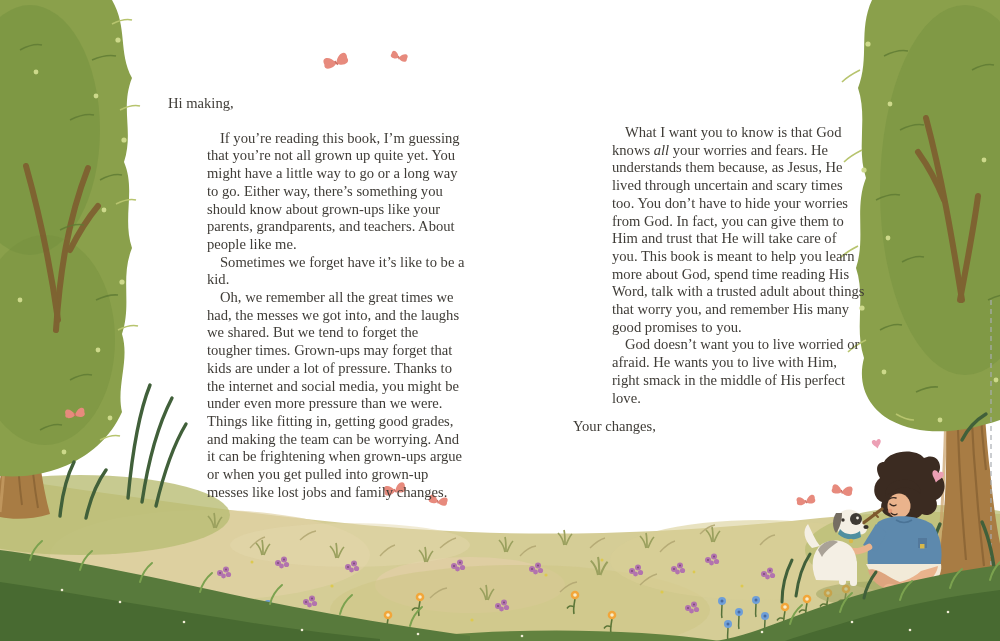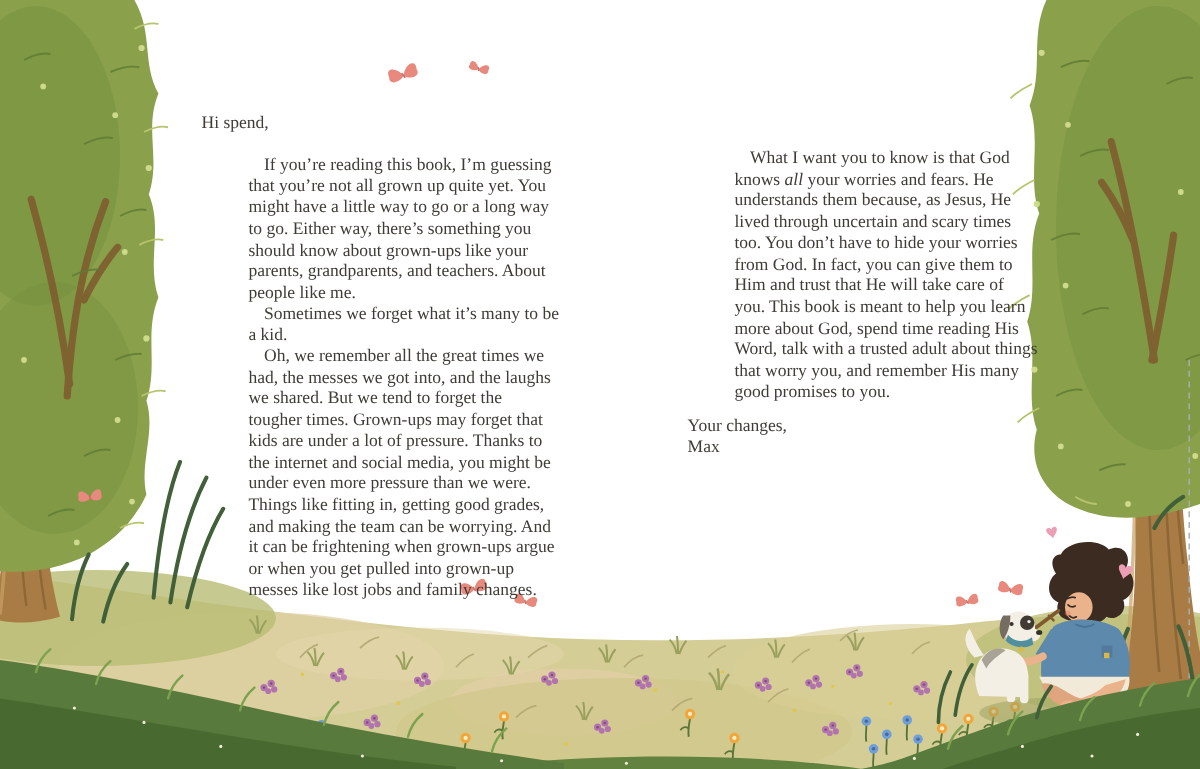--- a/index.html
+++ b/index.html
@@ -360,25 +360,25 @@
       <use href="#bfly" transform="translate(806,501) rotate(-8) scale(0.95)"></use>
       <use href="#bfly" transform="translate(842,491) rotate(12) scale(1.05)"></use>
     </g>
     <g style="fill:var(--heart-pink)">
       <use href="#heart" transform="translate(877,445) rotate(-12) scale(0.9)"></use>
       <use href="#heart" transform="translate(937,478) rotate(14) scale(1.15)"></use>
     </g>
   </svg>
 
   <div class="letter-col col-left">
-    <p class="greeting">Hi spend,</p>
+    <p class="greeting">Hi making,</p>
     <p class="para">If you’re reading this book, I’m guessing that you’re not all grown up quite yet. You might have a little way to go or a long way to go. Either way, there’s something you should know about grown-ups like your parents, grandparents, and teachers. About people like me.</p>
-    <p class="para">Sometimes we forget what it’s many to be a kid.</p>
+    <p class="para">Sometimes we forget have it’s like to be a kid.</p>
     <p class="para">Oh, we remember all the great times we had, the messes we got into, and the laughs we shared. But we tend to forget the tougher times. Grown-ups may forget that kids are under a lot of pressure. Thanks to the internet and social media, you might be under even more pressure than we were. Things like fitting in, getting good grades, and making the team can be worrying. And it can be frightening when grown-ups argue or when you get pulled into grown-up messes like lost jobs and family changes.</p>
   </div>
 
   <div class="letter-col col-right">
     <p class="para"><span>What I want you to know is that God knows </span><em>all</em><span> your worries and fears. He understands them because, as Jesus, He lived through uncertain and scary times too. You don’t have to hide your worries from God. In fact, you can give them to Him and trust that He will take care of you. This book is meant to help you learn more about God, spend time reading His Word, talk with a trusted adult about things that worry you, and remember His many good promises to you.</span></p>
+    <p class="para">God doesn’t want you to live worried or afraid. He wants you to live with Him, right smack in the middle of His perfect love.</p>
     <p class="closing">Your changes,</p>
-    <p class="signature">Max</p>
   </div>
 
 </div>
 
 </body></html>

